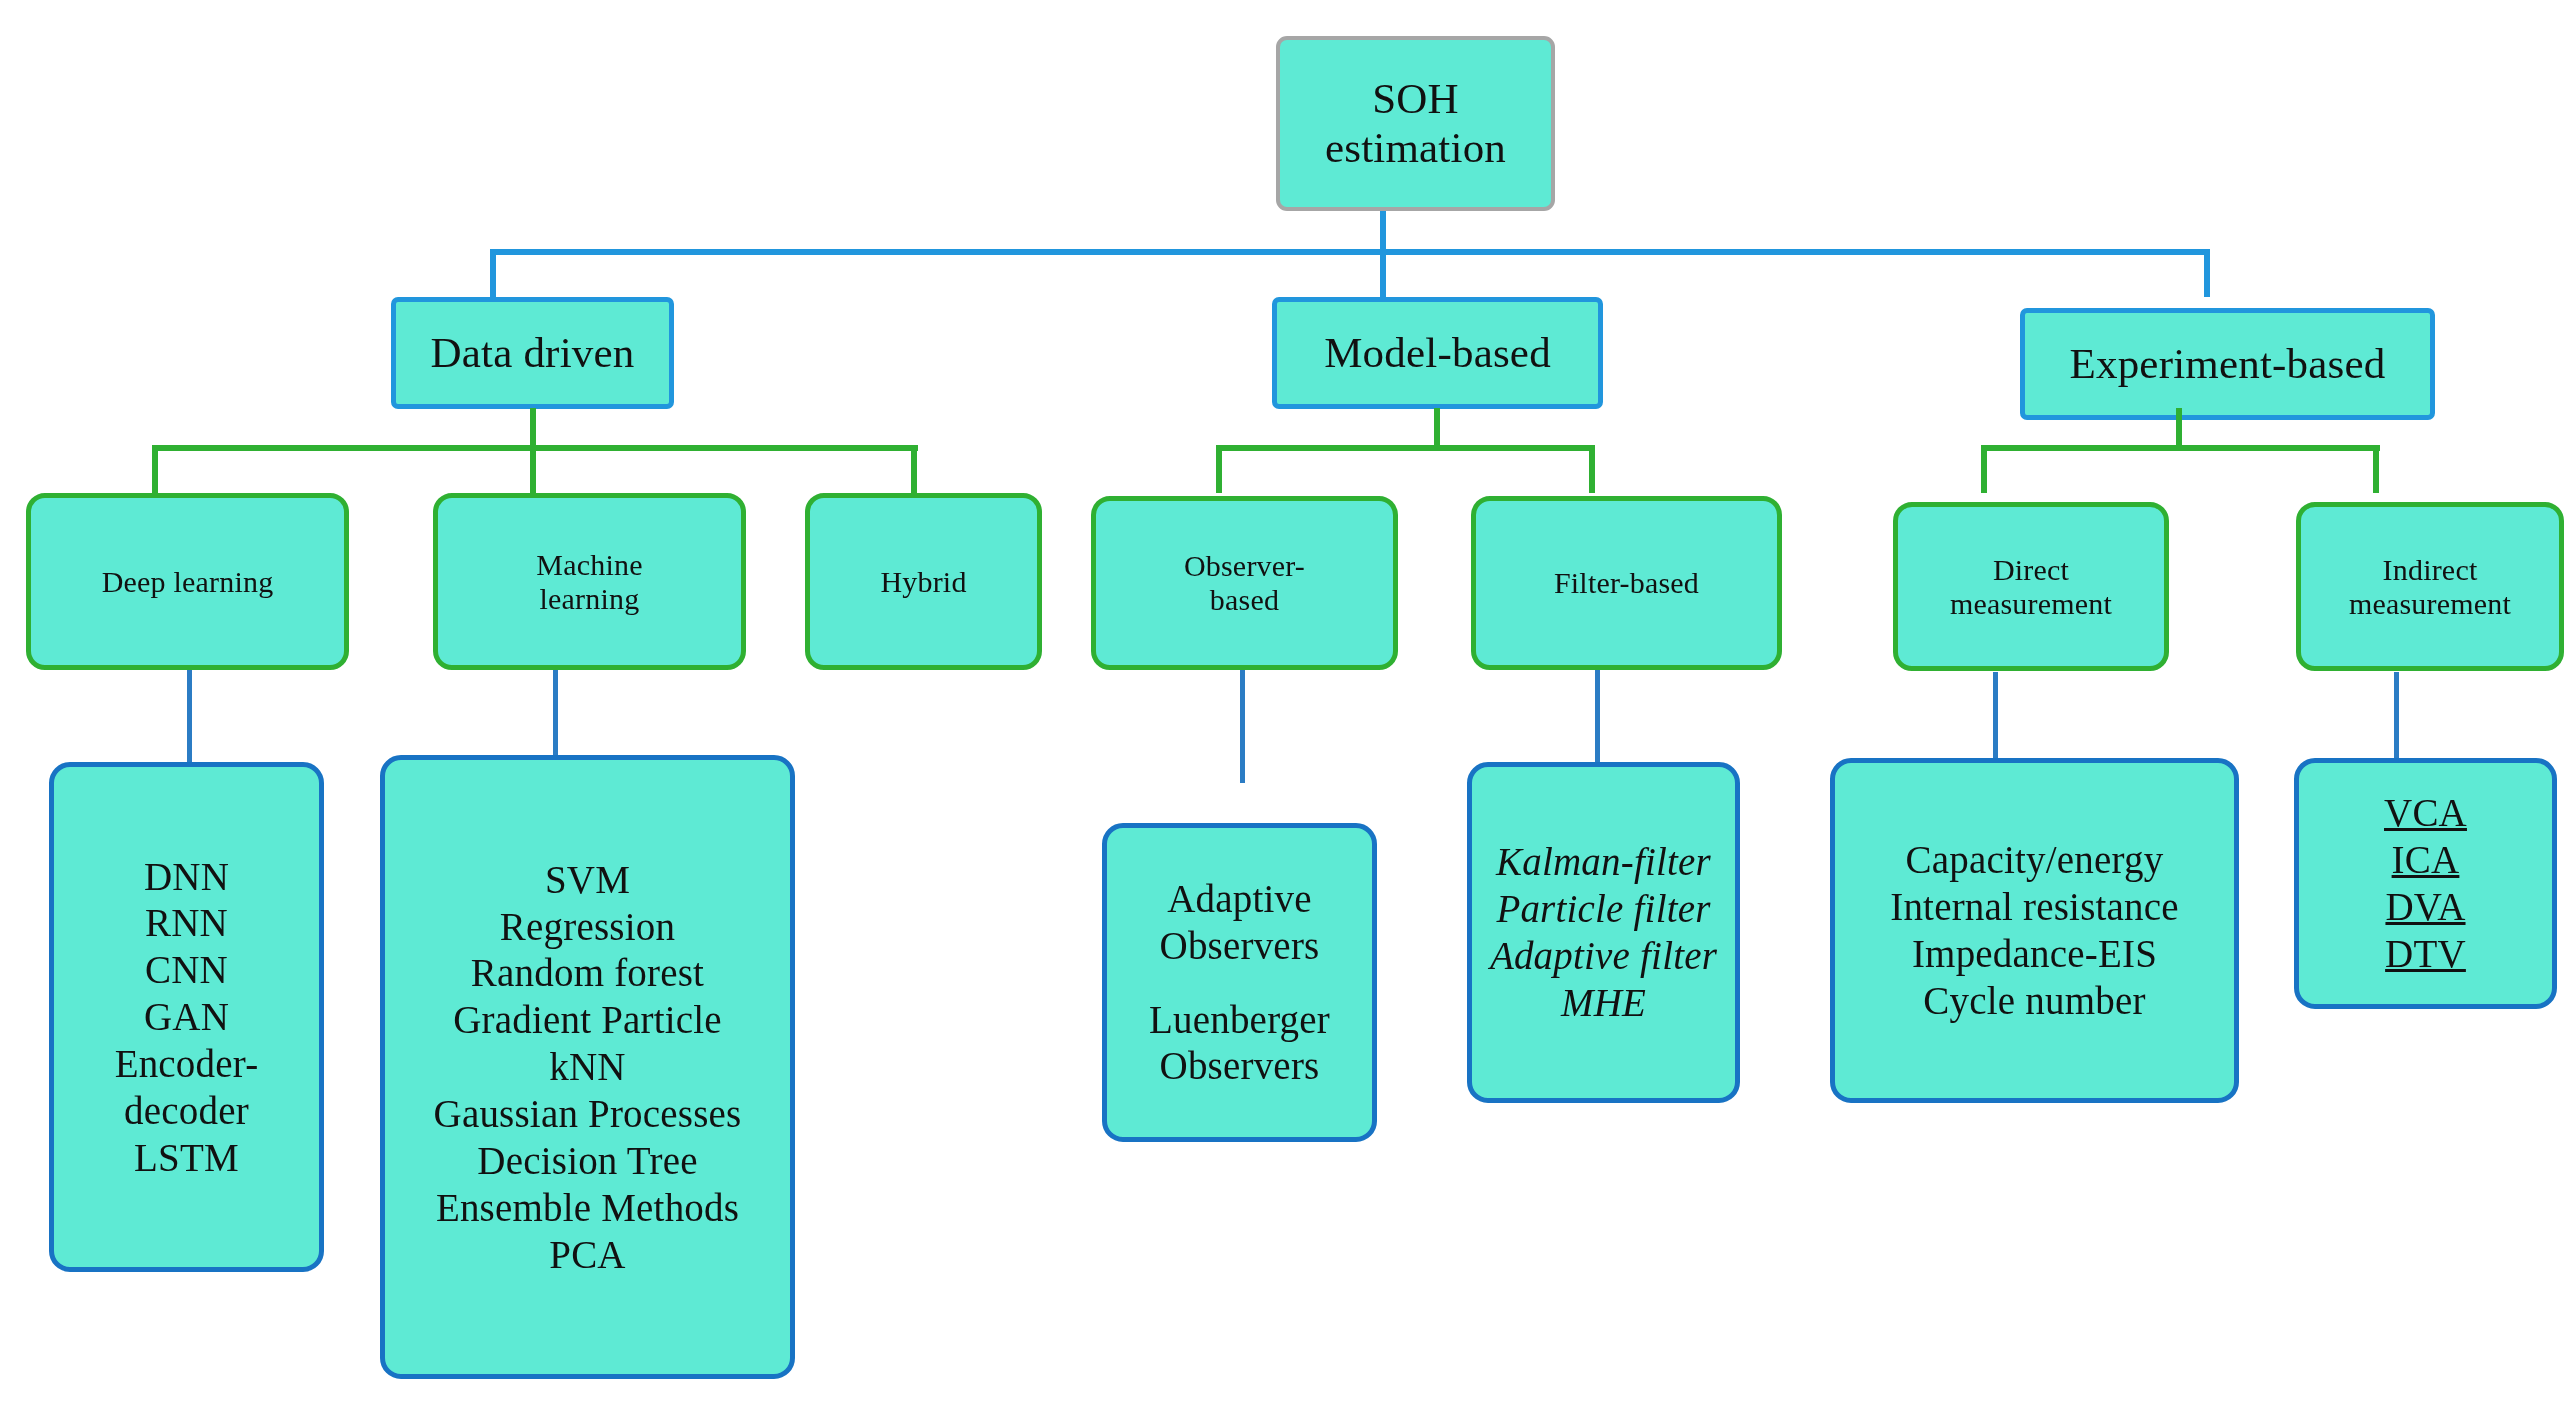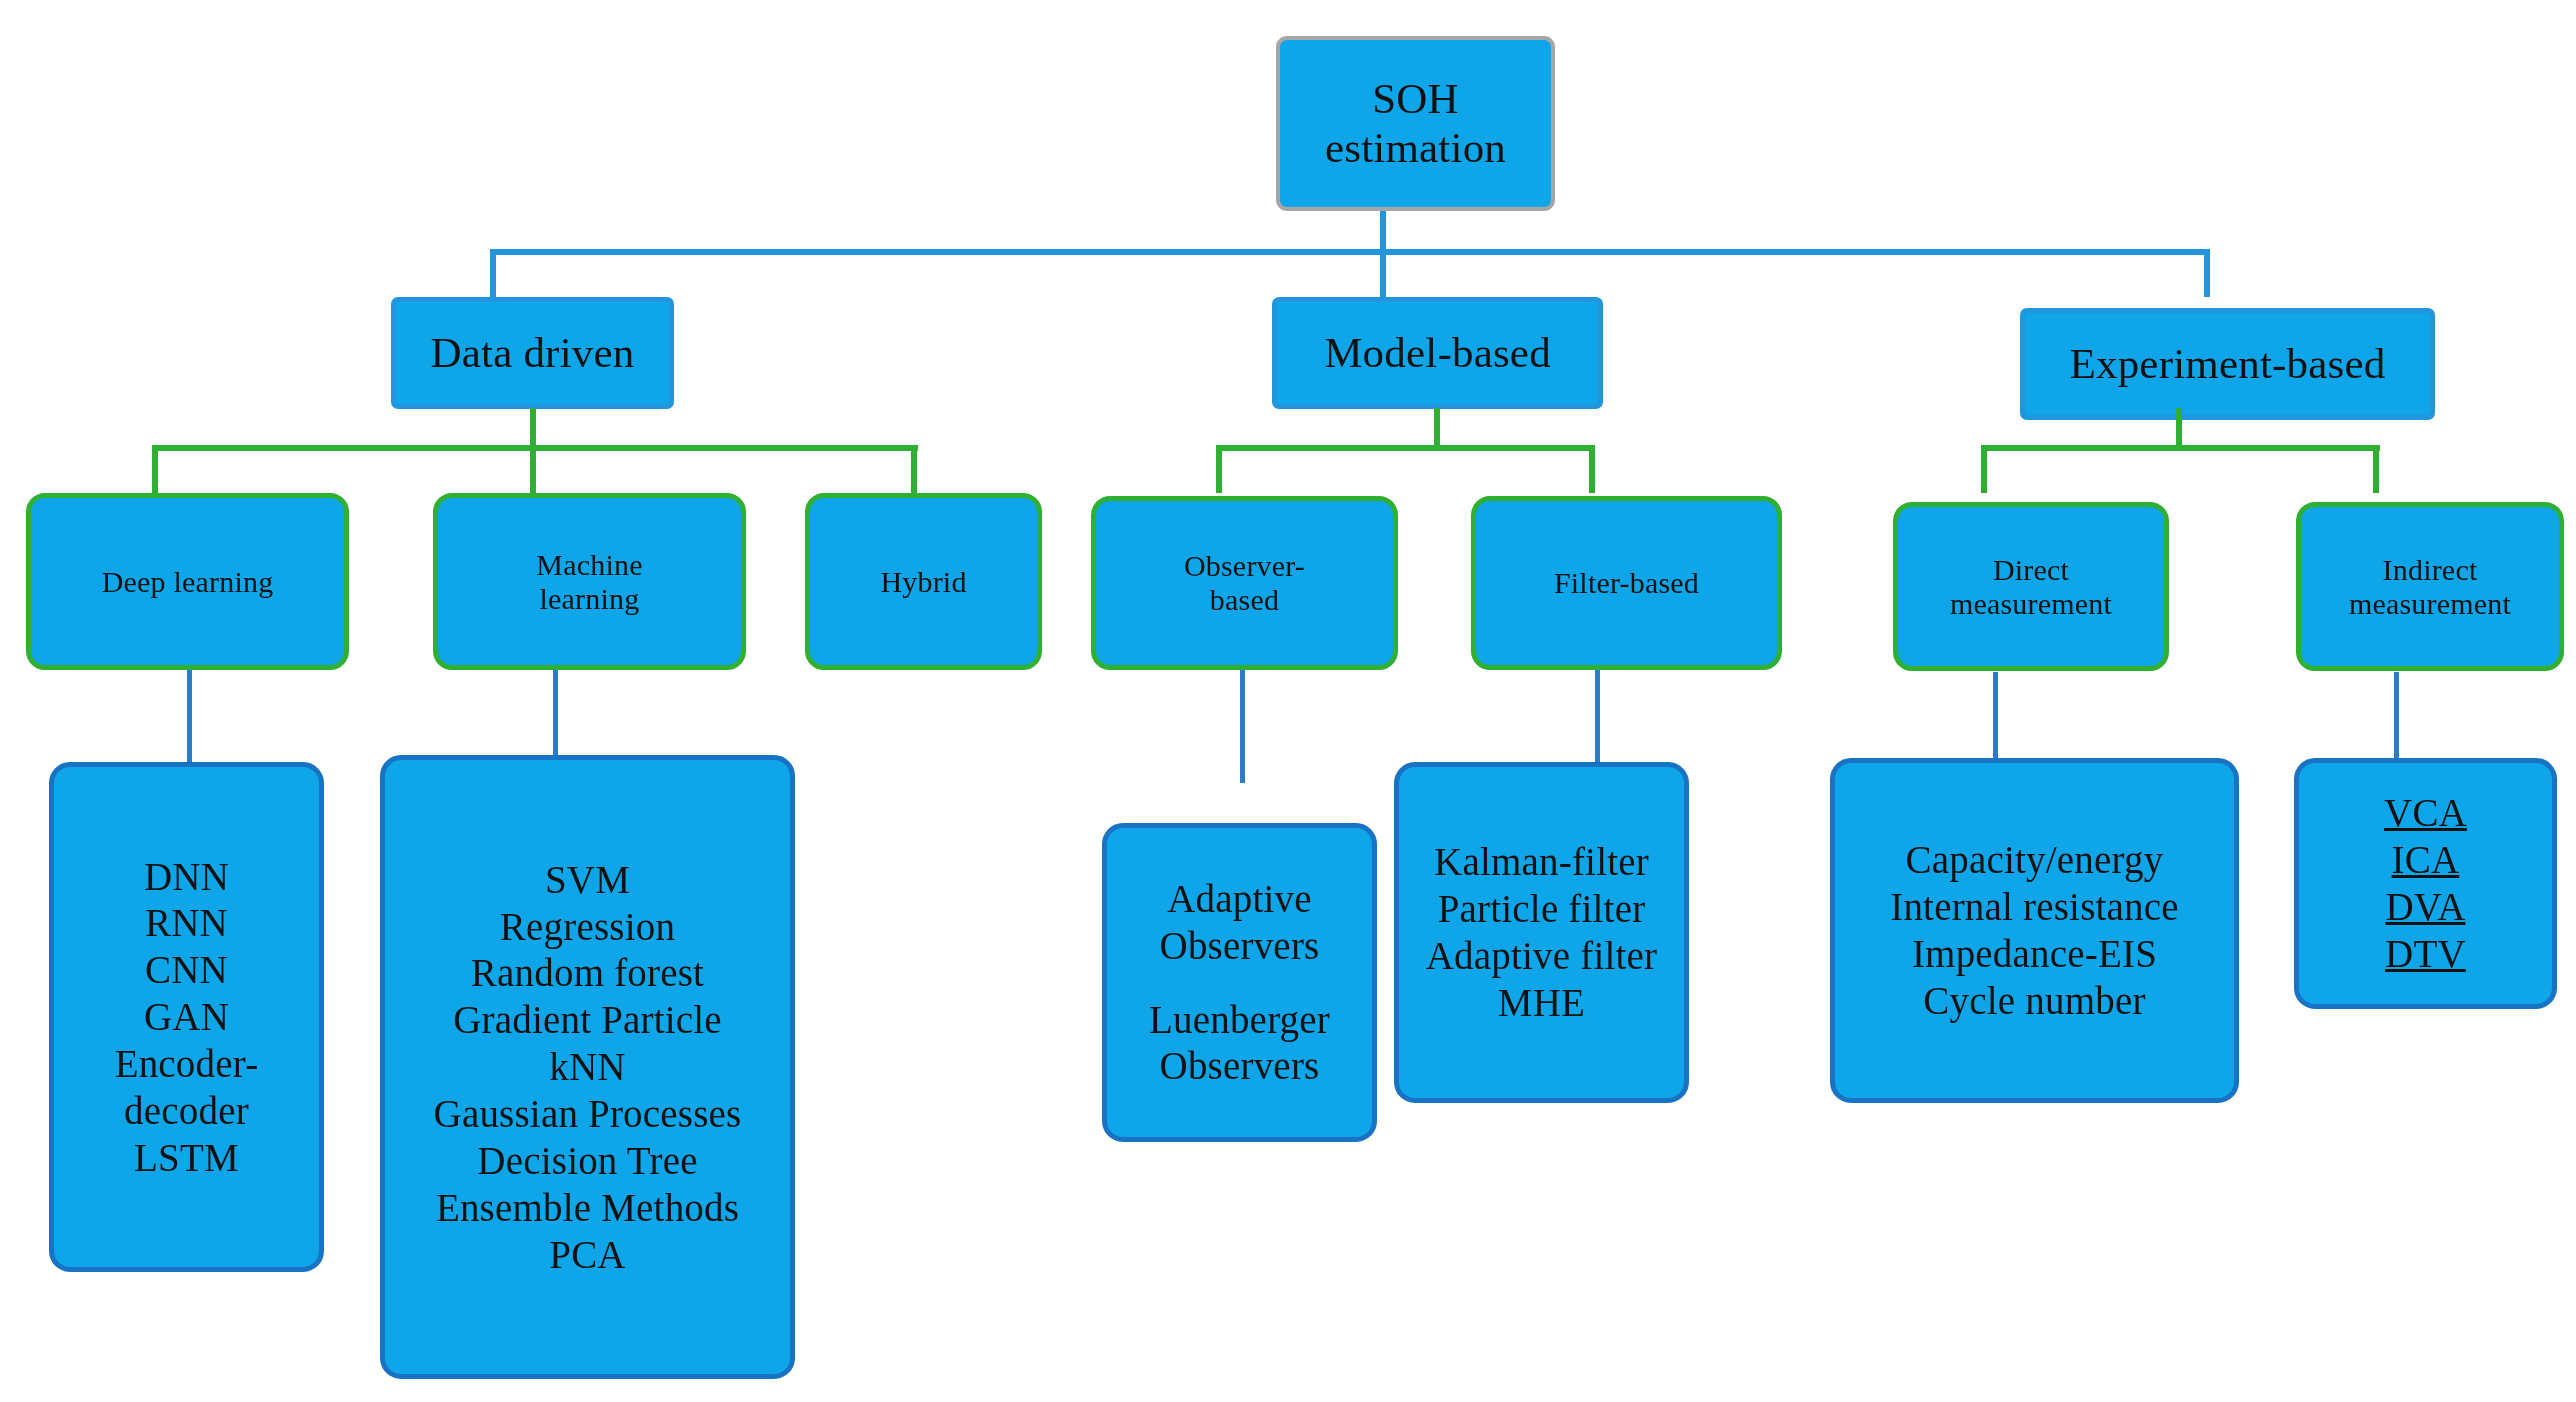--- a/index.html
+++ b/index.html
@@ -8,21 +8,21 @@
   #canvas{
     position:relative;
     width:2576px;height:1403px;
     background:#ffffff;
     overflow:hidden;
   }
   
   .node{
     position:absolute;
     box-sizing:border-box;
-    background:#0ea5e9;
+    background:#5eead4;
     display:flex;
     flex-direction:column;
     align-items:center;
     justify-content:center;
     text-align:center;
     line-height:1.12;
     letter-spacing:0.2px;
     color:#111111;
   }
   .node.root{
@@ -178,21 +178,21 @@
         <span class="line">Adaptive</span>
         <span class="line">Observers</span>
       </div>
       <div class="grp">
         <span class="line">Luenberger</span>
         <span class="line">Observers</span>
       </div>
     </div>
   </div>
 
-  <div class="node leaf" style="left:1394px;top:762px;width:295px;height:341px;">
+  <div class="node leaf" style="left:1467px;top:762px;width:273px;height:341px;font-style:italic;">
     <div class="list">
       <span class="line">Kalman-filter</span>
       <span class="line">Particle filter</span>
       <span class="line">Adaptive filter</span>
       <span class="line">MHE</span>
     </div>
   </div>
 
   <div class="node leaf" style="left:1830px;top:758px;width:409px;height:345px;">
     <div class="list">

